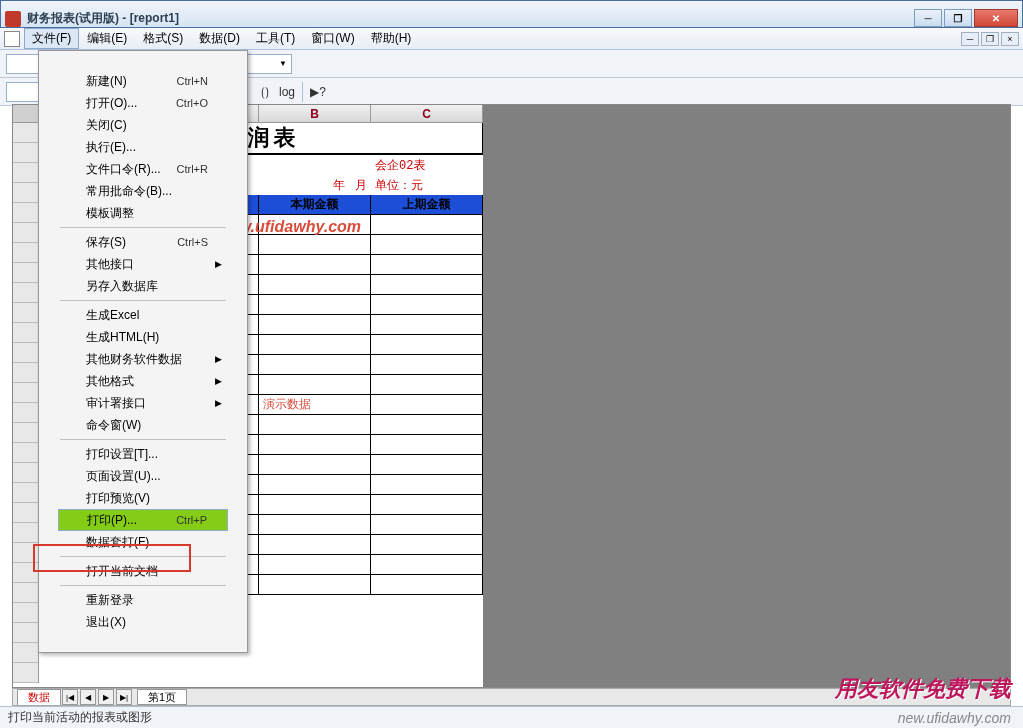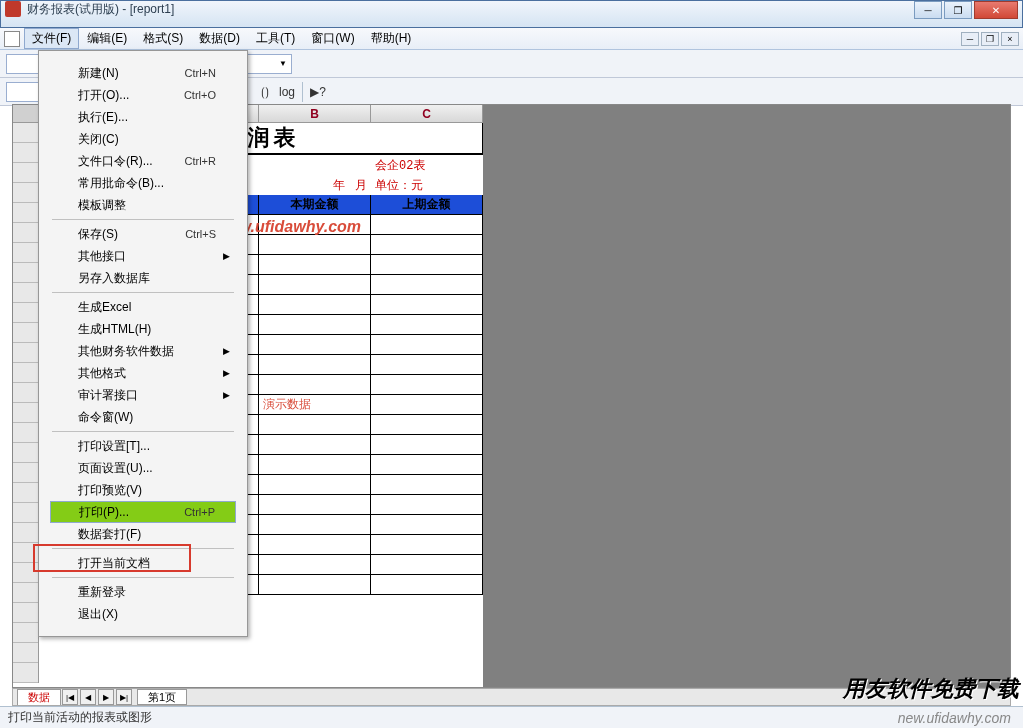--- a/index.html
+++ b/index.html
@@ -1,35 +1,35 @@
 <!DOCTYPE html>
 <html><head>
 <meta charset="utf-8">
 <style>
 * { margin: 0; padding: 0; box-sizing: border-box; }
 body { font-family: "Microsoft YaHei", SimSun, Arial, sans-serif; font-size: 12px; background: #fff; overflow: hidden; width: 1023px; height: 728px; position: relative; }
 
 
-.titlebar { height: 28px; background: linear-gradient(#f0f5fb, #d5e4f3); border: 1px solid #4a6f9e; display: flex; align-items: flex-start; padding: 0 4px; position: relative; }
+.titlebar { height: 28px; background: linear-gradient(#f0f5fb, #d5e4f3); border: 1px solid #4a6f9e; display: flex; align-items: flex-end; padding: 0 4px; position: relative; font-weight: bold; }
 .titlebar .appicon { width: 16px; height: 16px; background: #c0392b; margin-right: 6px; border-radius: 2px; }
 .titlebar .title { flex: 1; color: #2c3e50; font-size: 12px; }
 .winbtns { display: flex; gap: 2px; }
 .winbtn { width: 28px; height: 18px; border: 1px solid #7a9bc0; background: linear-gradient(#eaf2fb, #cadcf0); display: flex; align-items: center; justify-content: center; font-size: 10px; cursor: pointer; }
 .winbtn.close { width: 44px; background: linear-gradient(#e87a6f, #d14836); border-color: #a03b2e; color: #fff; }
 
 
 .menubar { height: 22px; background: linear-gradient(#f7f9fc, #e8eef7); border-bottom: 1px solid #b0c4de; display: flex; align-items: stretch; padding-left: 4px; position: relative; }
 .menubar .docicon { width: 16px; height: 16px; margin: 3px 4px 0 0; border: 1px solid #888; background: #fff; }
 .menuitem { padding: 3px 8px; cursor: pointer; display: flex; align-items: center; }
 .menuitem.active { background: #dbe7f5; border: 1px solid #8fa9cf; padding: 2px 7px; }
 .mdi-ctrls { margin-left: auto; display: flex; gap: 0; padding-right: 4px; align-items: center; }
 .mdi-btn { width: 18px; height: 14px; border: 1px solid #a0b0c0; background: #e8eef7; font-size: 9px; display: flex; align-items: center; justify-content: center; cursor: pointer; margin-left: 2px; }
 
 
-.dropdown { position: absolute; left: 38px; top: 50px; width: 210px; background: #f4f4f4; border: 1px solid #979797; box-shadow: 2px 2px 4px rgba(0,0,0,0.3); z-index: 100; padding: 11px; }
+.dropdown { position: absolute; left: 38px; top: 50px; width: 210px; background: #f4f4f4; border: 1px solid #979797; box-shadow: 2px 2px 4px rgba(0,0,0,0.3); z-index: 100; padding: 19px; }
 .dd-inner { background: #f4f4f4; }
 .dd-item { height: 22px; display: flex; align-items: center; padding: 0 20px 0 28px; cursor: pointer; position: relative; }
 .dd-item.highlighted { background: #84cc16; border: 1px solid #8fa9cf; }
 .dd-label { flex: 1; }
 .dd-shortcut { color: #333; font-size: 11px; }
 .dd-arrow { position: absolute; right: 6px; font-size: 9px; }
 .dd-sep { height: 1px; background: #c0c0c0; margin: 3px 2px; }
 .red-box { position: absolute; border: 2px solid #d73a2d; pointer-events: none; }
 
 
@@ -59,21 +59,21 @@
 
 .bottom-tabs { position: absolute; left: 12px; right: 12px; bottom: 22px; height: 18px; background: #e8e8e8; border: 1px solid #aaa; display: flex; align-items: center; font-size: 11px; }
 .nav-btn { width: 16px; height: 16px; border: 1px solid #999; background: #f0f0f0; display: flex; align-items: center; justify-content: center; font-size: 8px; cursor: pointer; margin: 0 1px; }
 .tab { padding: 0 10px; background: #fff; border: 1px solid #999; height: 16px; line-height: 14px; margin-left: 4px; }
 .tab.data { color: #c00; border-bottom: none; }
 
 .statusbar { position: absolute; left: 0; right: 0; bottom: 0; height: 22px; background: #f0f3f8; border-top: 1px solid #b0c0d0; display: flex; align-items: center; padding: 0 8px; font-size: 12px; color: #333; }
 
 .watermark1 { position: absolute; color: #d94c3a; font-size: 16px; font-weight: bold; pointer-events: none; font-style: italic; }
 .watermark2 { position: absolute; right: 12px; bottom: 2px; color: #888; font-size: 14px; font-style: italic; pointer-events: none; }
-.banner { position: absolute; right: 4px; bottom: 24px; font-size: 22px; font-weight: bold; color: #000000; font-style: italic; text-shadow: 1px 1px 0 #fff; pointer-events: none; }
+.banner { position: absolute; right: 12px; bottom: 24px; font-size: 22px; font-weight: bold; color: #be185d; font-style: italic; text-shadow: 1px 1px 0 #fff; pointer-events: none; }
 .demo-text { color: #d94c3a; }
 .red-small { color: #c00; font-size: 12px; }
 </style>
 </head>
 <body>
 
 <div class="titlebar">
   <div class="appicon"></div>
   <div class="title">财务报表(试用版) - [report1]</div>
   <div class="winbtns">
@@ -323,24 +323,24 @@
   <div class="dd-inner" id="dropdown-inner">
       <div class="dd-item">
         <span class="dd-label">新建(N)</span>
         <span class="dd-shortcut">Ctrl+N</span>
       </div>
       <div class="dd-item">
         <span class="dd-label">打开(O)...</span>
         <span class="dd-shortcut">Ctrl+O</span>
       </div>
       <div class="dd-item">
+        <span class="dd-label">关闭(C)</span>
+      </div>
+      <div class="dd-item">
         <span class="dd-label">执行(E)...</span>
-      </div>
-      <div class="dd-item">
-        <span class="dd-label">关闭(C)</span>
       </div>
       <div class="dd-item">
         <span class="dd-label">文件口令(R)...</span>
         <span class="dd-shortcut">Ctrl+R</span>
       </div>
       <div class="dd-item">
         <span class="dd-label">常用批命令(B)...</span>
       </div>
       <div class="dd-item">
         <span class="dd-label">模板调整</span>

